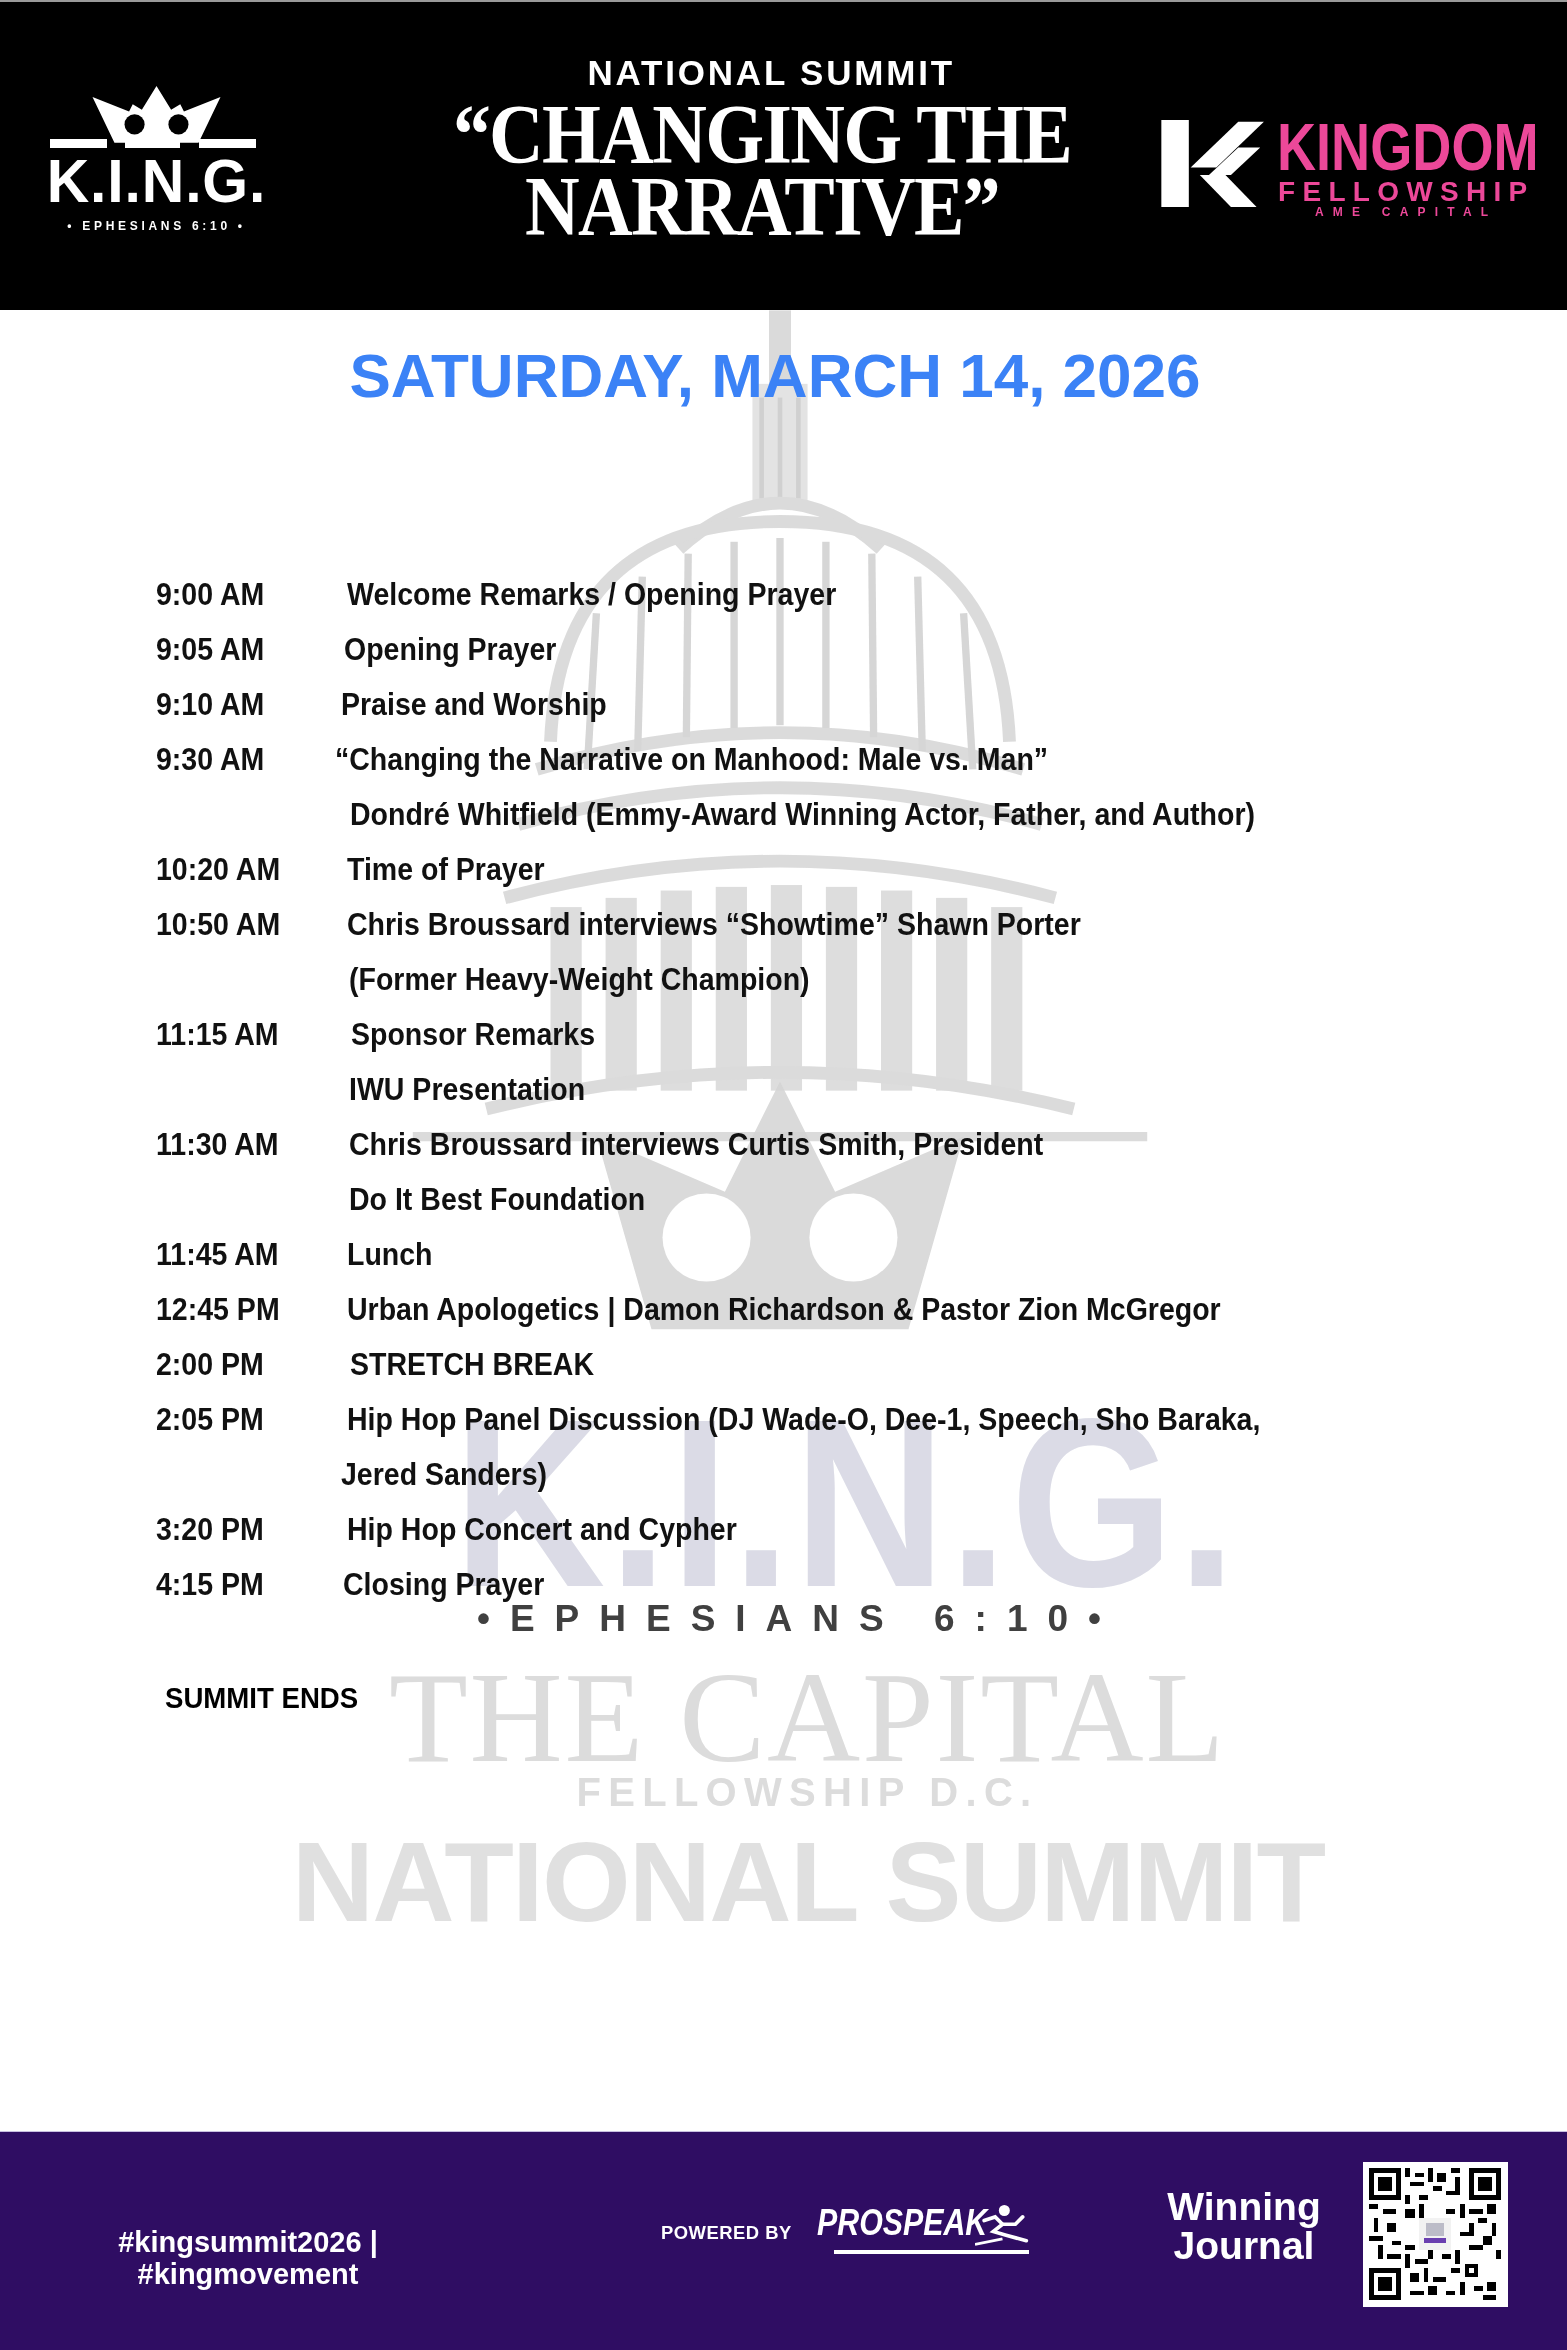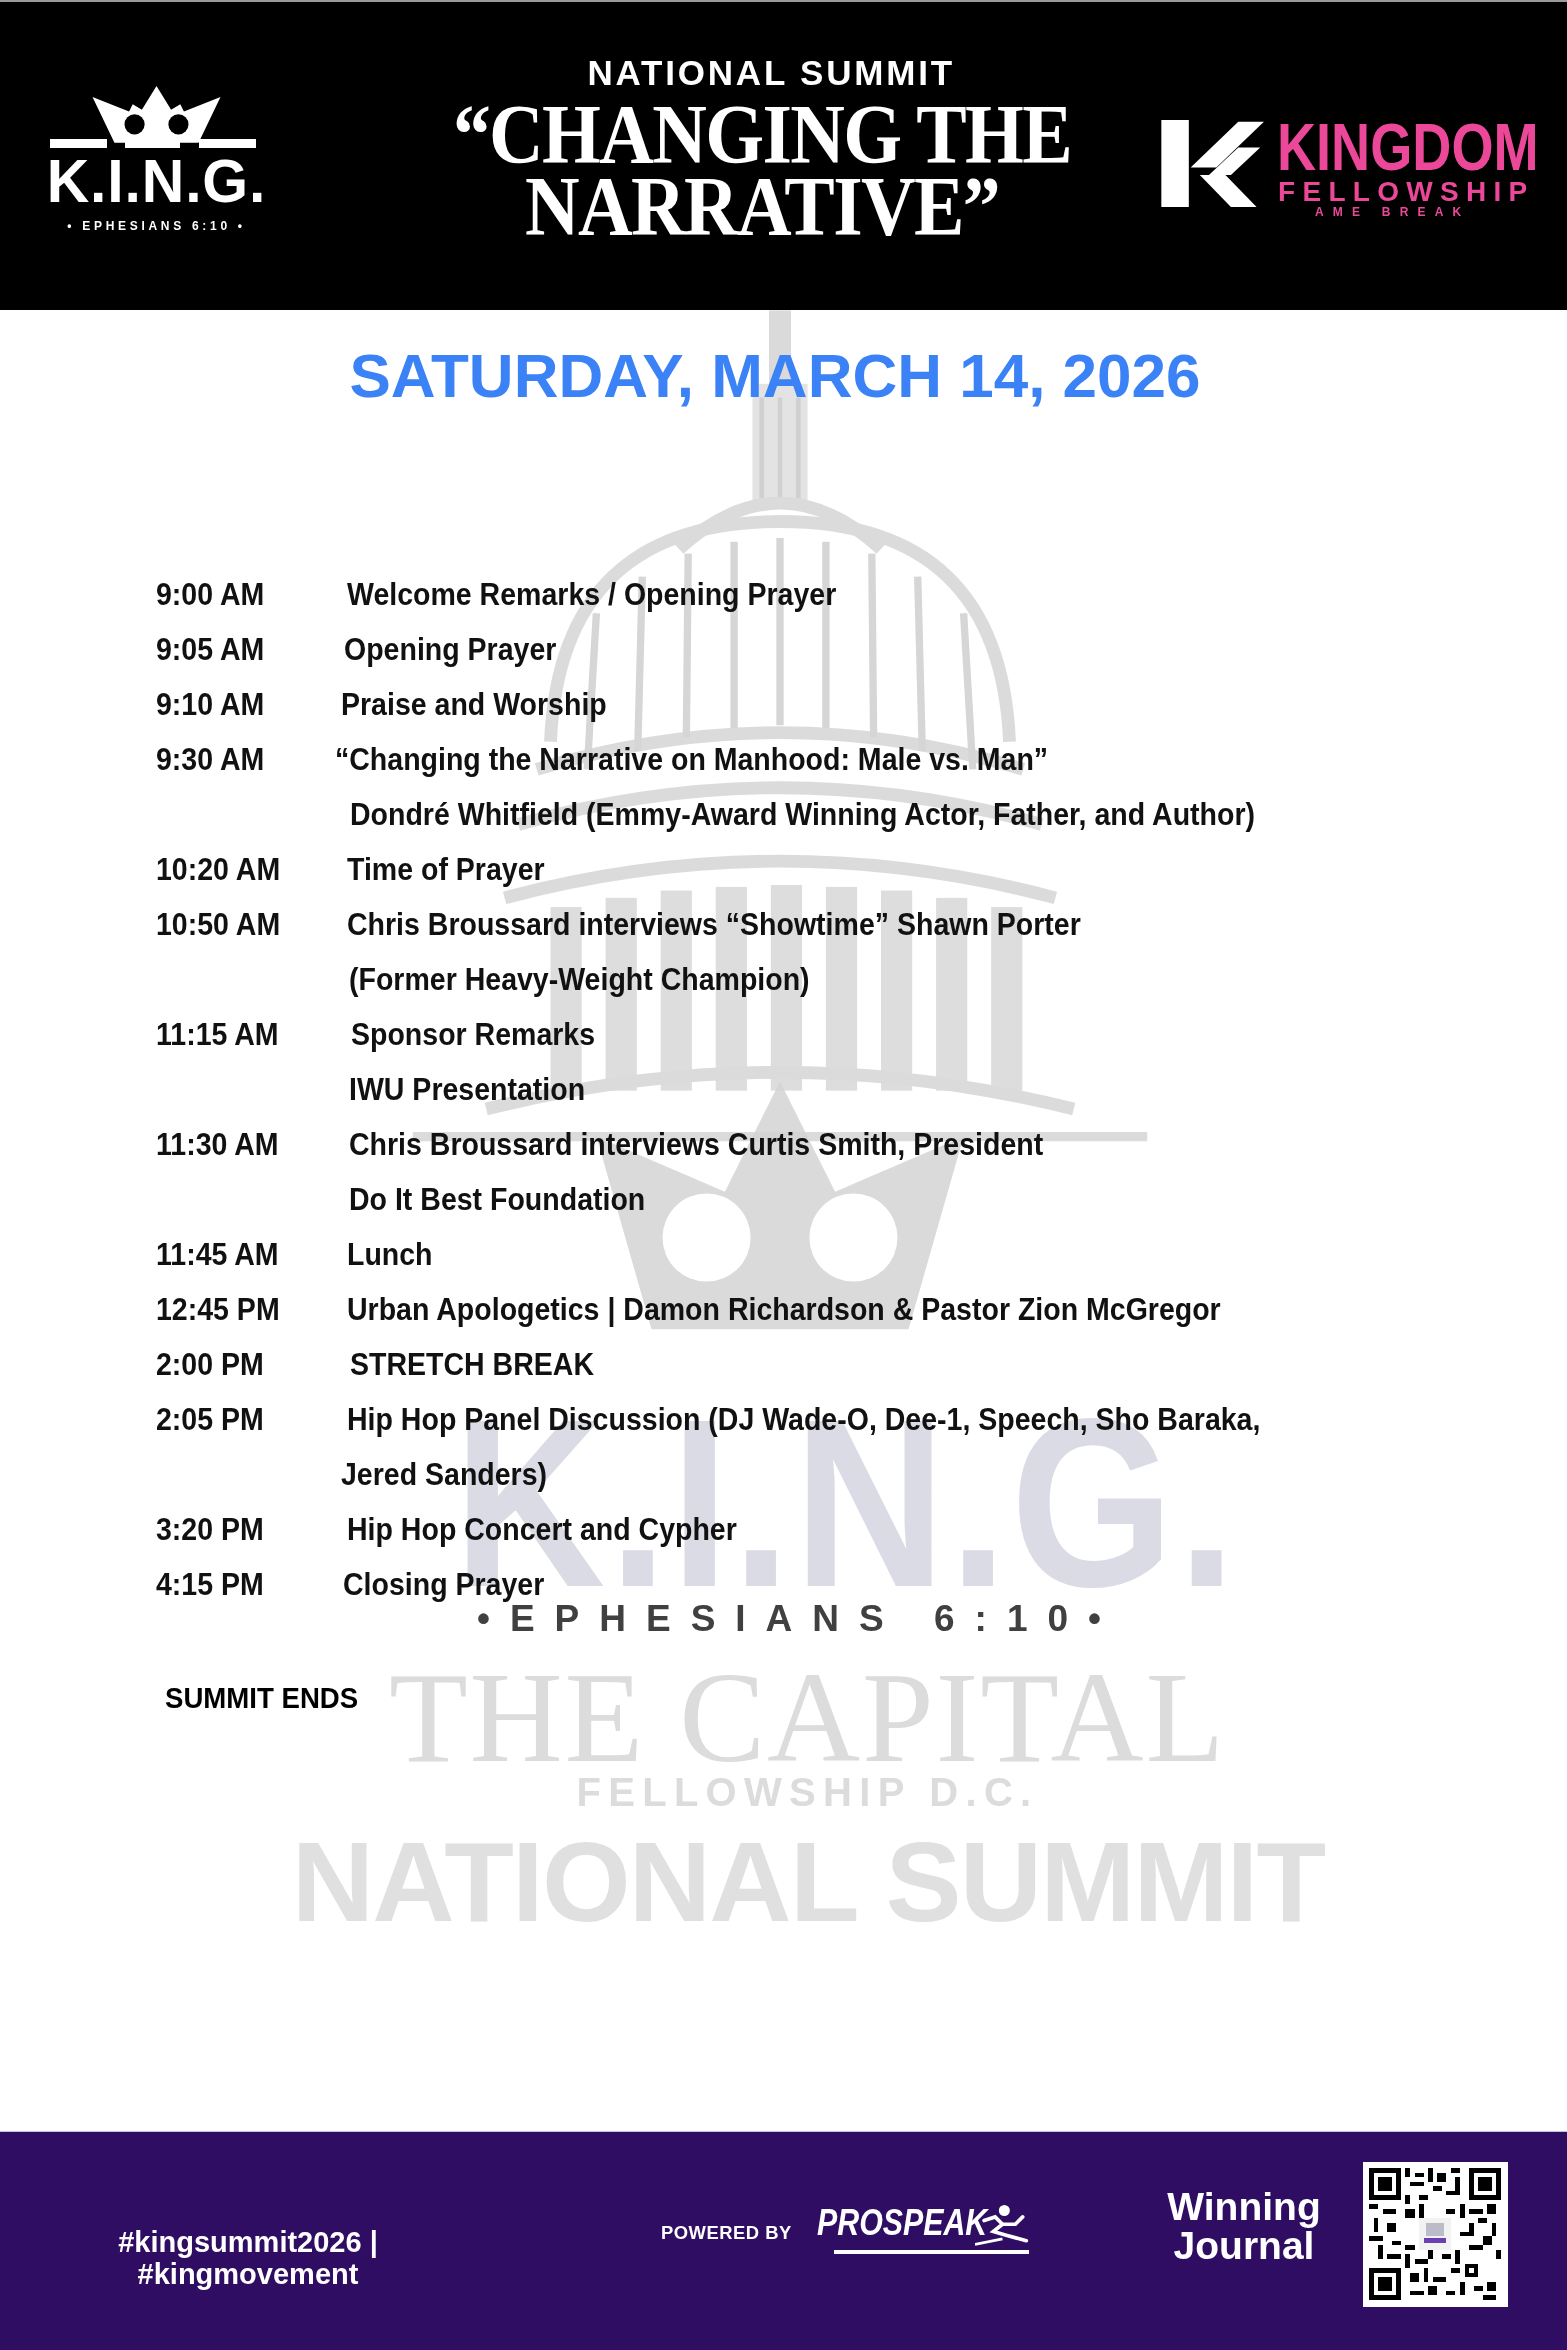--- a/index.html
+++ b/index.html
@@ -207,21 +207,21 @@
 
   <div class="kf-logo">
     <svg class="kf-k" width="106" height="87" viewBox="0 0 115 95">
       <rect x="0" y="0" width="30" height="95" fill="#fff"></rect>
       <polygon points="32,52 84,2 112,2 60,52" fill="#fff"></polygon>
       <polygon points="52,60 84,30 108,30 76,60" fill="#fff"></polygon>
       <polygon points="42,60 76,95 104,95 70,60" fill="#fff"></polygon>
     </svg>
     <div class="kf-kingdom">KINGDOM</div>
     <div class="kf-fellowship">FELLOWSHIP</div>
-    <div class="kf-ame">AME BREAK</div>
+    <div class="kf-ame">AME CAPITAL</div>
   </div>
 </div>
 
 <div class="date">SATURDAY, MARCH 14, 2026</div>
 
 <div class="schedule">
   <div class="row">
       <span class="time">9:00 AM</span>
       <span class="desc">Welcome Remarks / Opening Prayer</span>
     </div>

